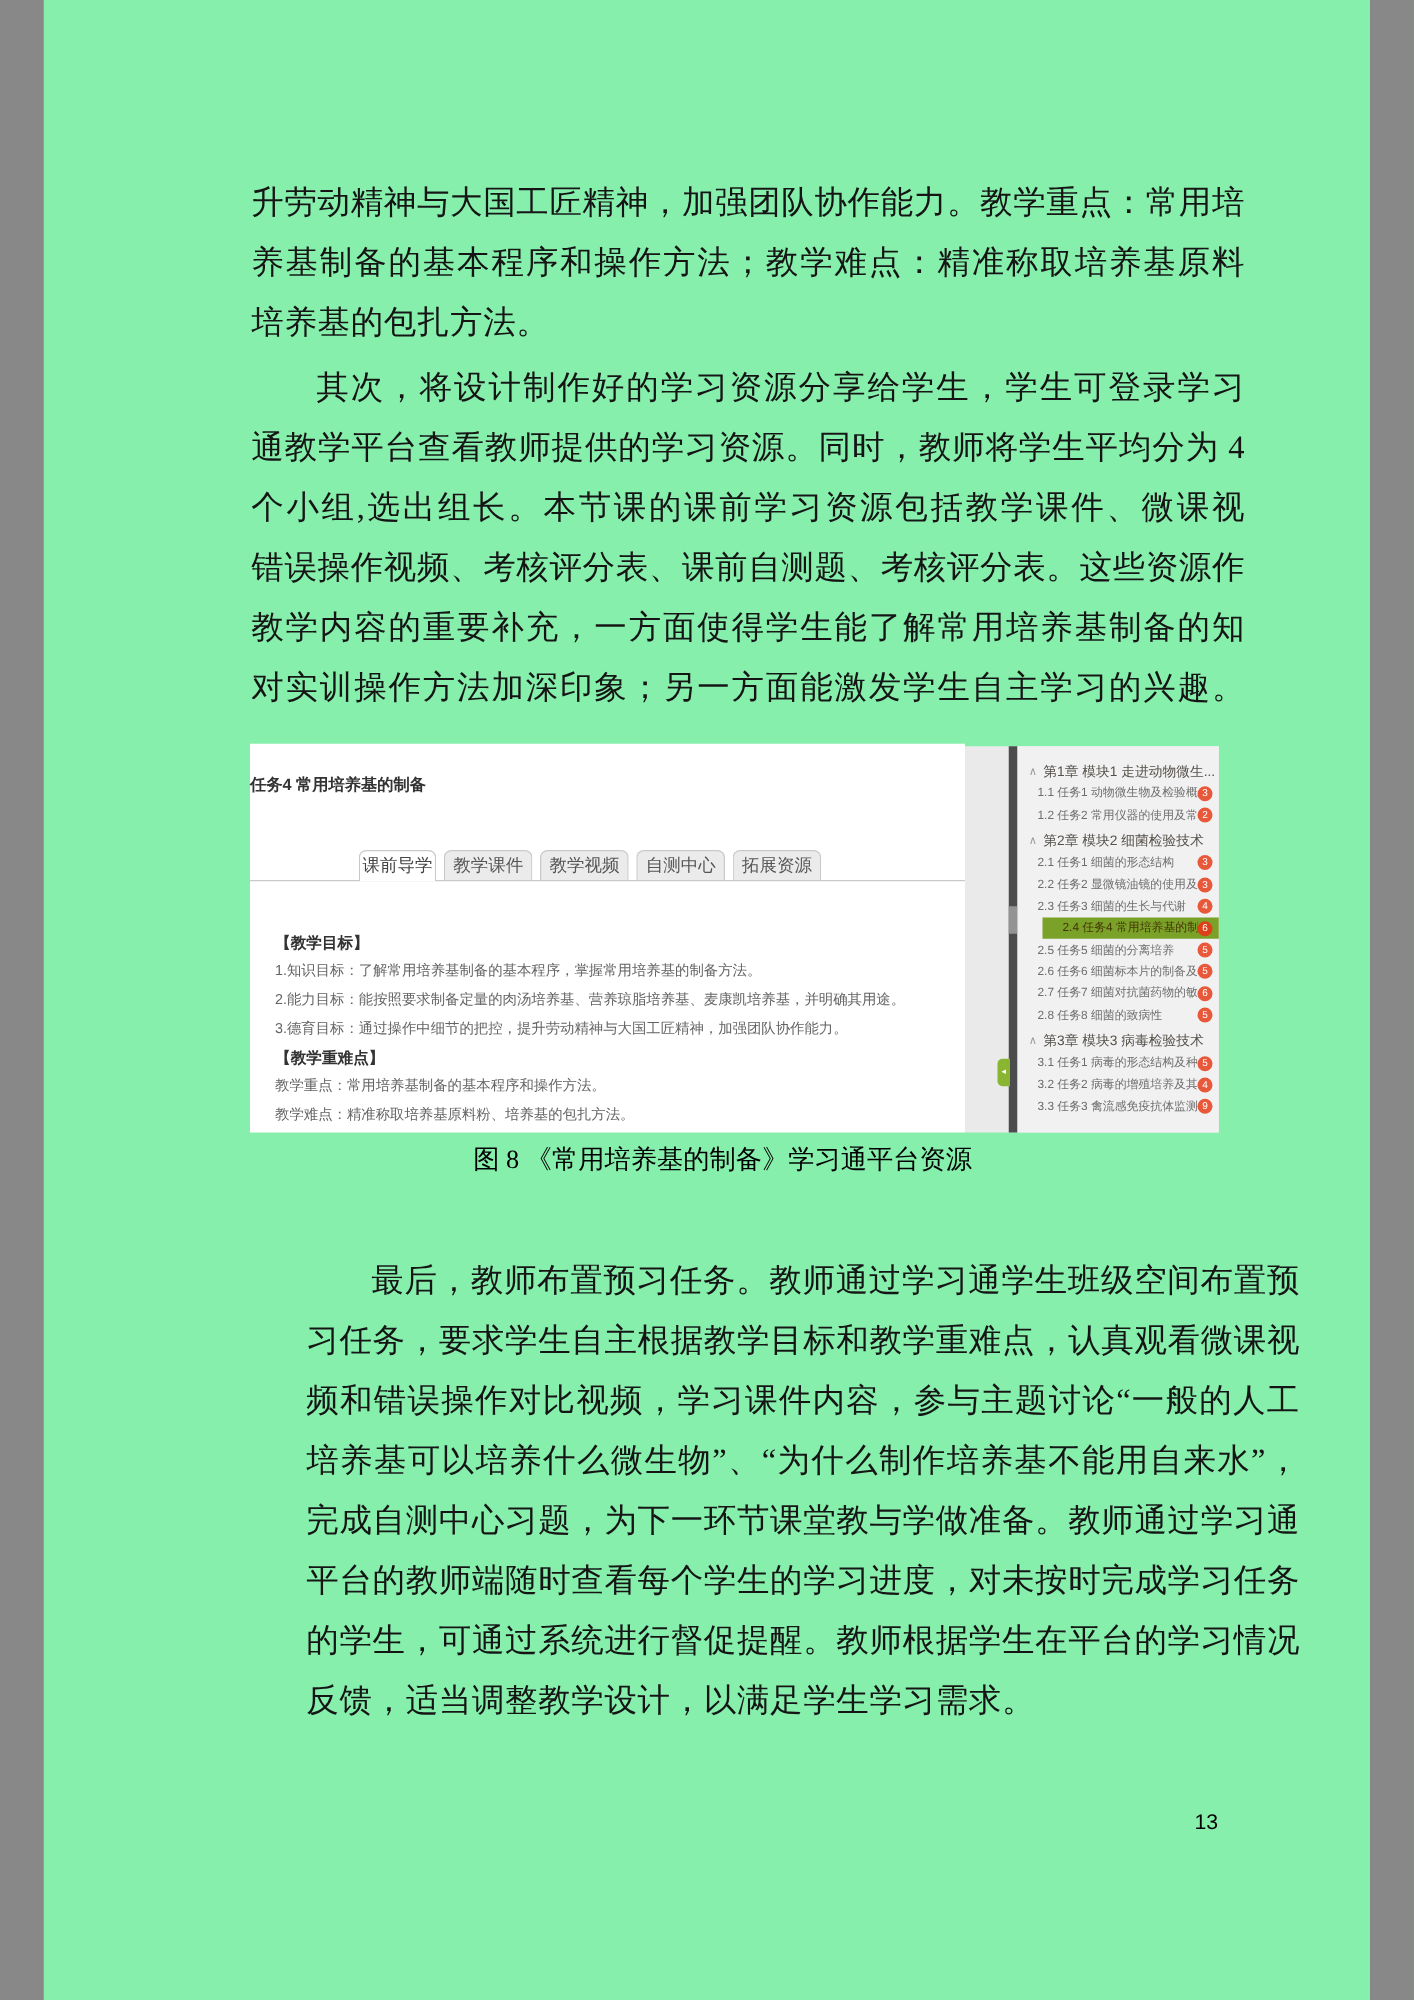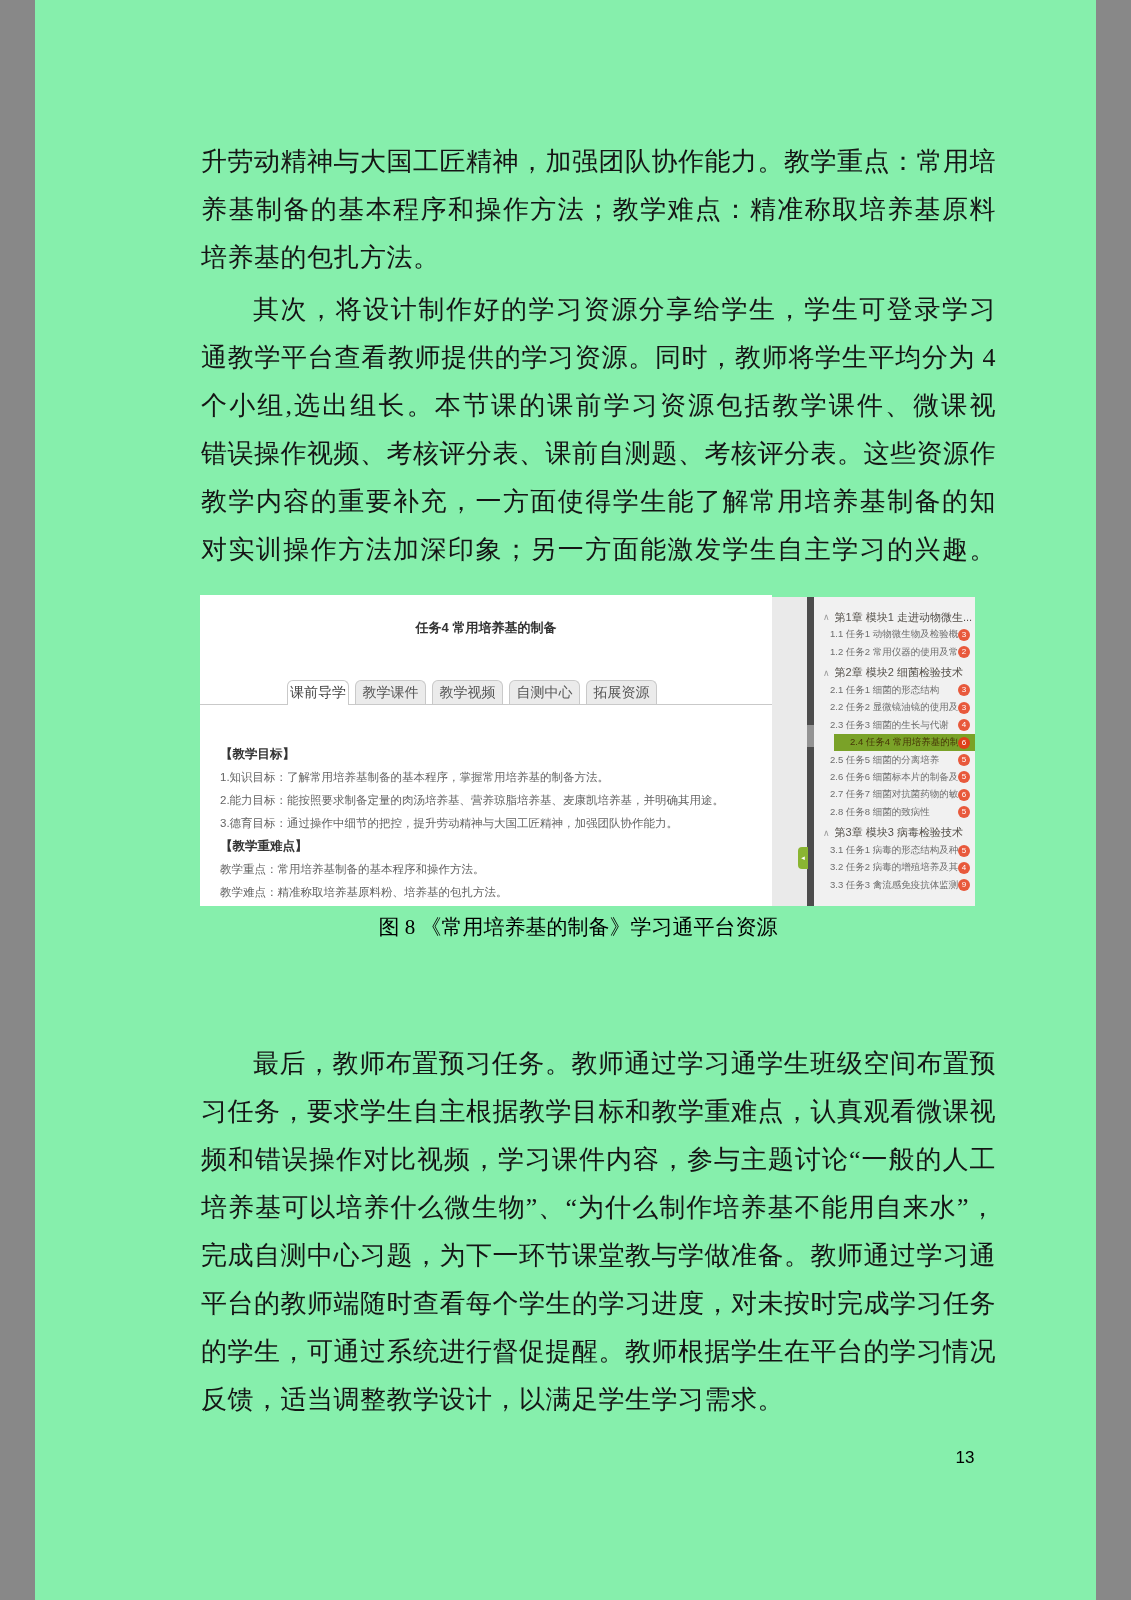--- a/index.html
+++ b/index.html
@@ -6,26 +6,26 @@
   .page{position:relative;width:1061px;height:1600px;background:#86efac;margin:0 auto;overflow:hidden;
         font-family:"Liberation Serif","DejaVu Serif",serif;color:#111;}
   
   .para{position:absolute;left:166px;width:795px;font-size:26px;letter-spacing:.5px;line-height:48px;
         text-align:justify;color:#151515;}
   .para .ln{height:48px;overflow:hidden;}
   .para .jl{text-align:justify;text-align-last:justify;}
   .para .ind{text-indent:2em;}
   #para-top-1{top:138px;}
   #para-top-2{top:286px;}
-  #para-bottom{top:1040px;}
+  #para-bottom{top:1001px;margin-left:44px;}
   
   .figure{position:absolute;left:165px;top:595px;width:775px;height:311px;
           font-family:"Liberation Sans","DejaVu Sans",sans-serif;}
   .fig-main{position:absolute;left:0;top:0;width:572px;height:311px;background:#fff;}
-  .fig-title{position:absolute;left:0;top:24px;width:100%;text-align:center;
+  .fig-title{position:absolute;left:0;top:24px;width:100%;
              font-size:13px;font-weight:bold;color:#333;}
   .tabs{position:absolute;left:87px;top:85px;display:flex;gap:6px;z-index:2;}
   .tab{box-sizing:border-box;height:24px;line-height:22px;text-align:center;font-size:14px;color:#555;
        background:#ebebeb;border:1px solid #c9c9c9;border-bottom:none;border-radius:6px 6px 0 0;}
   .tab.w1{width:62px;} .tab.w2{width:71px;}
   .tab.active{background:#fff;color:#444;height:25px;z-index:3;position:relative;}
   .tab-baseline{position:absolute;left:0;top:109px;width:572px;height:0;border-top:1px solid #c9c9c9;z-index:1;}
   .fig-content{position:absolute;left:20px;top:148px;width:545px;}
   .fc-h{height:23px;line-height:23px;font-size:12.5px;font-weight:bold;color:#333;}
   .fc-l{height:23px;line-height:23px;font-size:11.5px;color:#646464;white-space:nowrap;}

